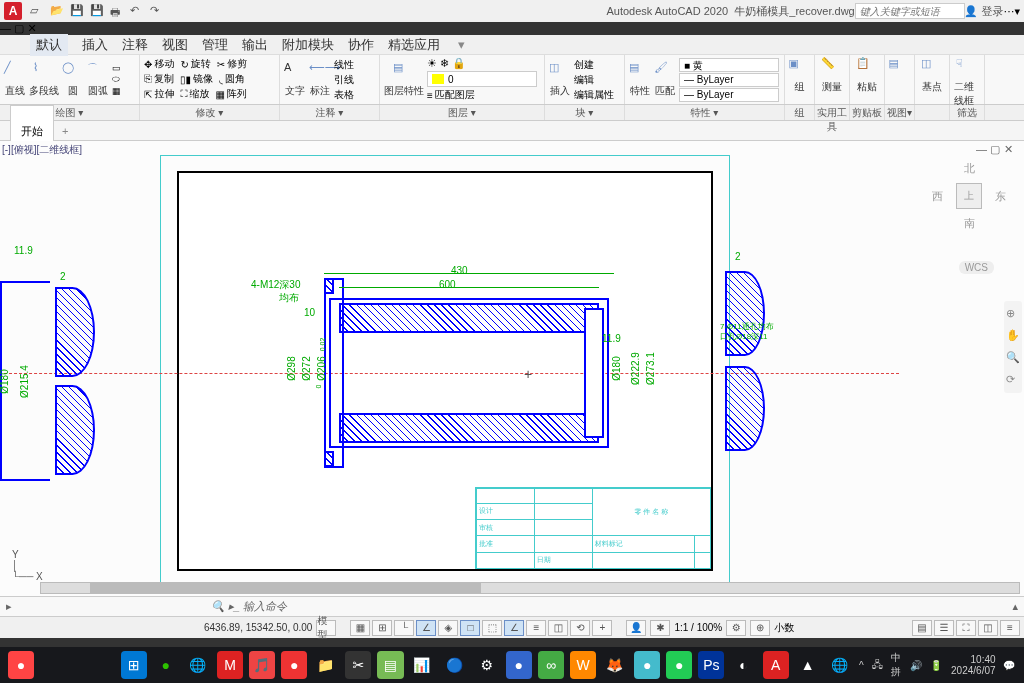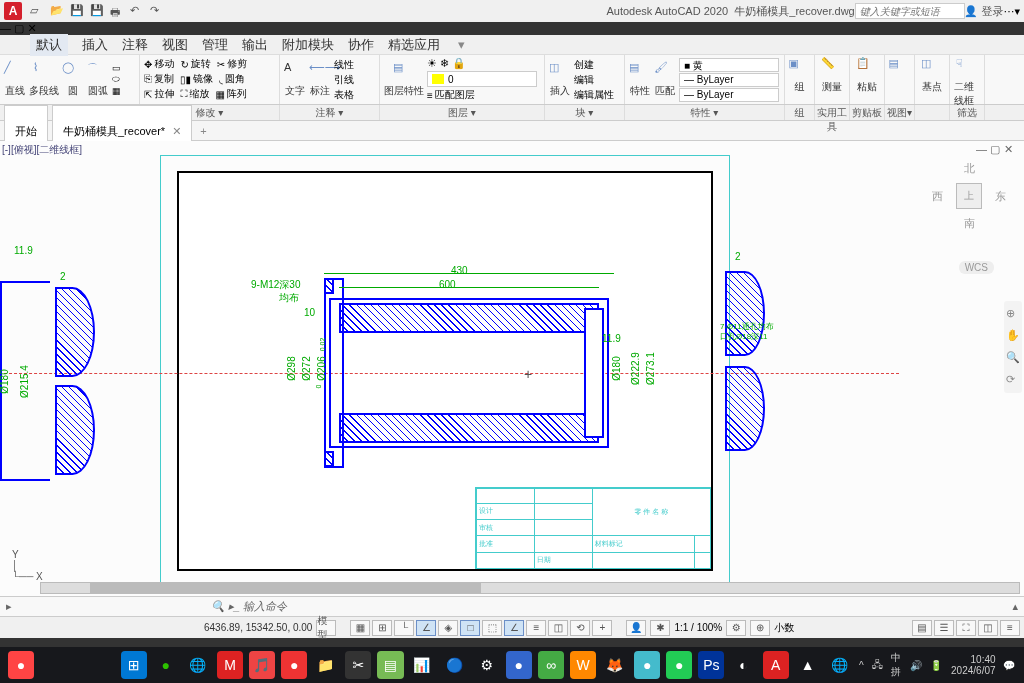--- a/index.html
+++ b/index.html
@@ -31,21 +31,21 @@
 .layer-sel { width: 110px; height: 16px; border: 1px solid #ccc; background: #fff; font-size: 10px; display: flex; align-items: center; padding: 0 4px; }
 .layer-sel .sw { width: 12px; height: 10px; background: #ff0; margin-right: 4px; }
 .prop-sel { width: 100px; height: 14px; border: 1px solid #ccc; background: #fff; font-size: 10px; padding-left: 4px; }
 
 
 .ribbon-labels { height: 16px; background: #f0f0f0; display: flex; border-bottom: 1px solid #ccc; font-size: 10px; color: #555; }
 .ribbon-labels div { text-align: center; border-right: 1px solid #ddd; padding-top: 1px; }
 
 
 .doctabs { height: 20px; background: #f5f5f5; display: flex; align-items: center; font-size: 11px; border-bottom: 1px solid #ccc; }
-.doctabs .tab { padding: 18px 10px; background: #fff; border: 1px solid #ccc; border-bottom: none; margin-left: 4px; cursor: pointer; }
+.doctabs .tab { padding: 18px 10px; background: #fff; border: 1px solid #ccc; border-bottom: none; margin-left: 10px; cursor: pointer; }
 
 
 .canvas-area { position: relative; height: 455px; background: #fcfcfc; }
 .viewlabel { position: absolute; top: 2px; left: 2px; font-size: 10px; color: #447; }
 .drawing-frame { position: absolute; left: 177px; top: 30px; width: 536px; height: 400px; border: 2px solid #000; background: #fff; }
 .inner-border { position: absolute; left: 160px; top: 14px; width: 570px; height: 435px; border: 1px solid #44cccc; pointer-events: none; }
 .viewcube { position: absolute; right: 20px; top: 20px; width: 70px; height: 70px; color: #999; }
 .viewcube .face { position: absolute; top: 22px; left: 22px; width: 26px; height: 26px; background: #eee; border: 1px solid #bbb; display: flex; align-items: center; justify-content: center; font-size: 10px; }
 .viewcube .dir { position: absolute; font-size: 11px; }
 .wcs { position: absolute; right: 30px; top: 120px; font-size: 10px; color: #999; background: #eee; padding: 1px 6px; border-radius: 6px; }
@@ -286,21 +286,20 @@
   <div style="width:30px">组</div>
   <div style="width:35px">实用工具</div>
   <div style="width:35px">剪贴板</div>
   <div style="width:30px"><span>视图</span>▾</div>
   <div style="width:35px"></div>
   <div style="width:35px">筛选</div>
 </div>
 
 <div class="doctabs">
   <div class="tab">开始</div>
-  <div class="tab"><span>牛奶桶模具_recover*</span> <span style="color:#888;margin-left:4px">✕</span></div>
   <div style="padding:0 8px;color:#888">+</div>
 </div>
 
 <div class="canvas-area">
   <div class="viewlabel">[-][俯视][二维线框]</div>
   <div class="win-min-max">
     <div>—</div>
     <div>▢</div>
     <div>✕</div>
   </div>
@@ -316,21 +315,21 @@
     <div class="part" style="left:145px;top:105px;width:20px;height:190px"></div>
     <div class="part" style="left:405px;top:135px;width:20px;height:130px;background:#fff"></div>
     <div class="part hatch" style="left:145px;top:105px;width:10px;height:16px"></div>
     <div class="part hatch" style="left:145px;top:278px;width:10px;height:16px"></div>
 
     <div class="dim" style="left:272px;top:92px">430</div>
     <div class="dim" style="left:260px;top:106px">600</div>
     <div class="dim-line" style="left:145px;top:100px;width:290px;height:1px"></div>
     <div class="dim-line" style="left:160px;top:114px;width:260px;height:1px"></div>
 
-    <div class="dim" style="left:72px;top:105px">9-M12深30</div>
+    <div class="dim" style="left:72px;top:105px">4-M12深30</div>
     <div class="dim" style="left:100px;top:118px">均布</div>
     <div class="dim" style="left:125px;top:134px">10</div>
 
     <div class="dim" style="left:100px;top:190px;transform:rotate(-90deg)">Ø298</div>
     <div class="dim" style="left:115px;top:190px;transform:rotate(-90deg)">Ø272</div>
     <div class="dim" style="left:130px;top:190px;transform:rotate(-90deg)">Ø206</div>
     <div class="dim" style="left:137px;top:168px;transform:rotate(-90deg);font-size:7px">0.02</div>
     <div class="dim" style="left:138px;top:210px;transform:rotate(-90deg);font-size:7px">0</div>
 
     <div class="dim" style="left:423px;top:160px">11.9</div>

